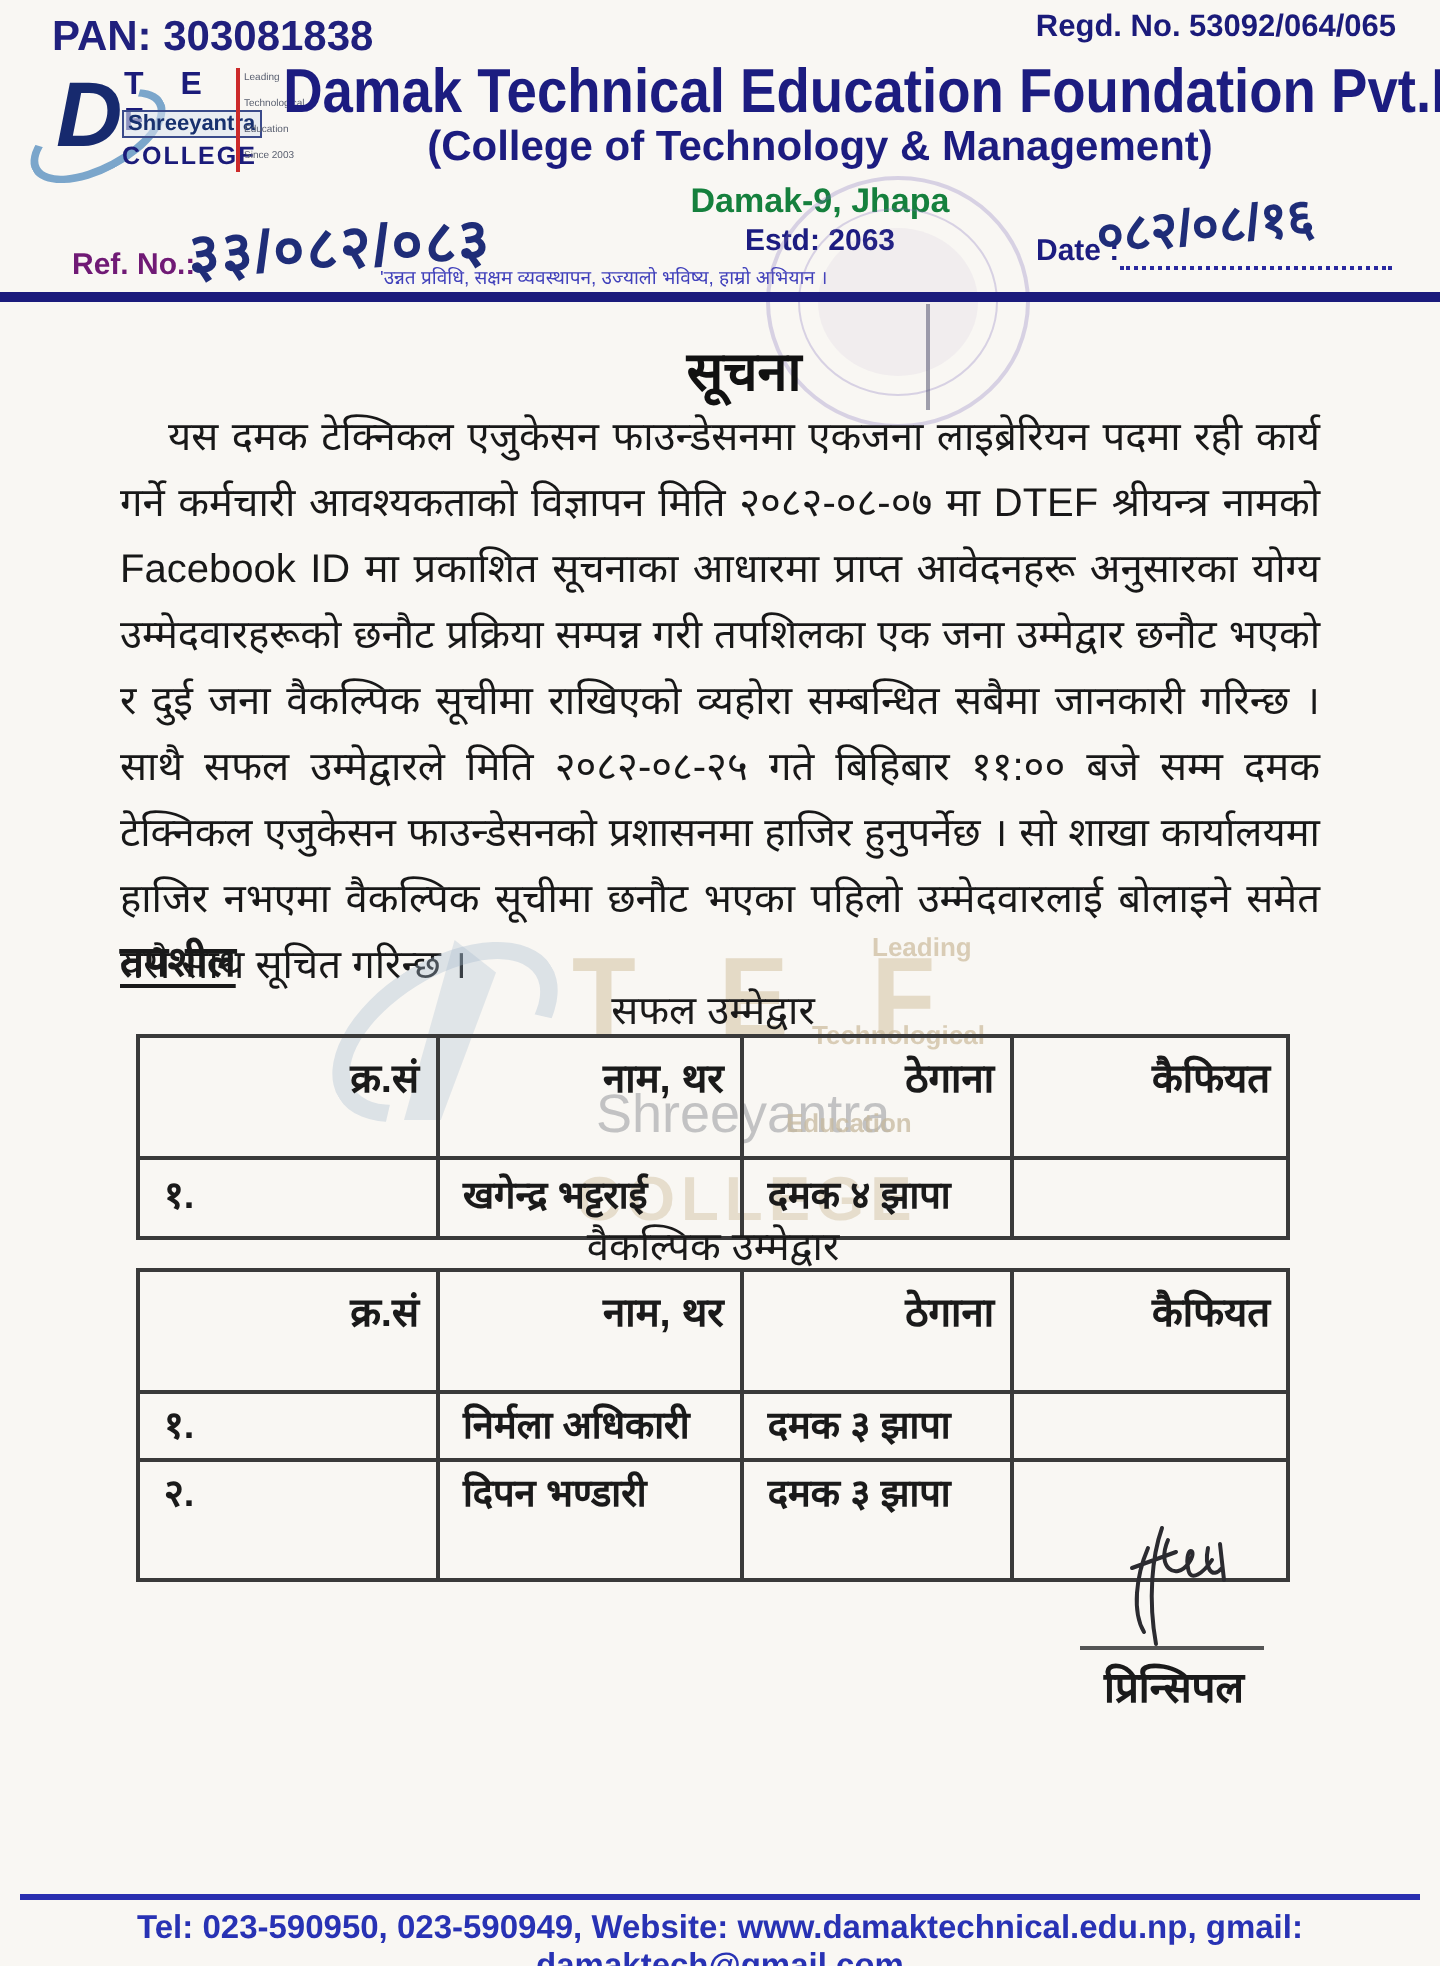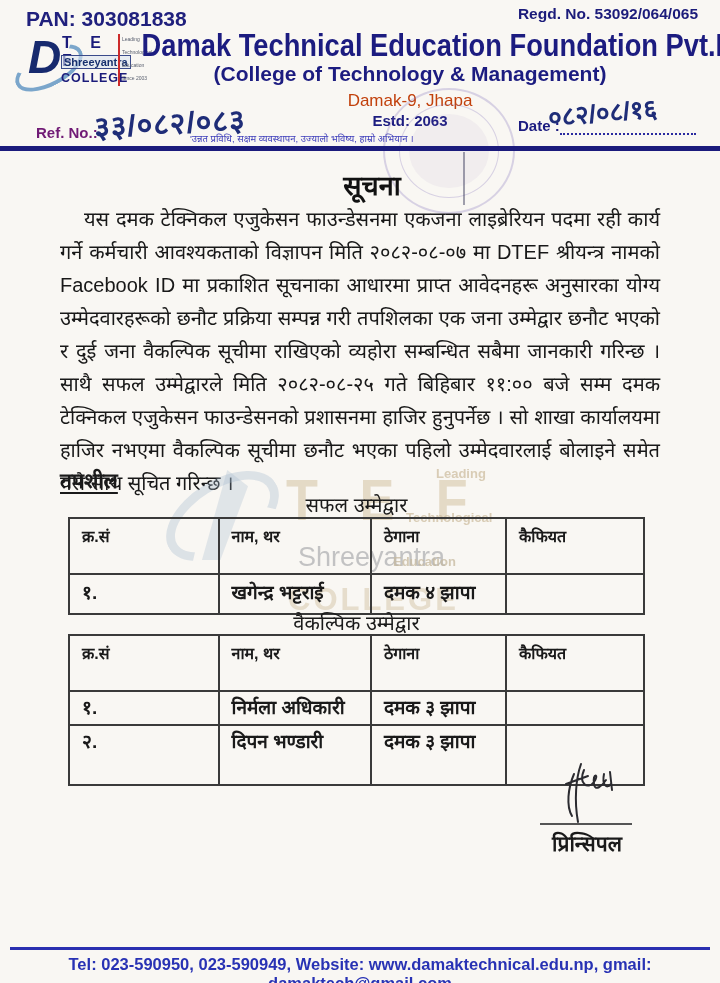--- a/index.html
+++ b/index.html
@@ -13,21 +13,21 @@
 
   
   .pan { top:7px; left:26px; font-size:21px; font-weight:600; color:#20207d; }
   .regd { top:5px; right:22px; font-size:15.5px; font-weight:700; color:#1b1b7a; }
   .org-title {
     top:28px; left:105px; width:610px; text-align:center;
     font-size:31px; font-weight:700; color:#1c1c80;
     transform:scaleX(.88); transform-origin:center; white-space:nowrap;
   }
   .org-sub { top:62px; left:105px; width:610px; text-align:center; font-size:21px; font-weight:700; color:#1c1c80; }
-  .org-addr { top:91px; left:105px; width:610px; text-align:center; font-size:17px; font-weight:400; color:#c2410c; }
+  .org-addr { top:91px; left:105px; width:610px; text-align:center; font-size:17px; font-weight:700; color:#15803d; }
   .org-estd { top:112px; left:105px; width:610px; text-align:center; font-size:15px; font-weight:700; color:#1c1c80; }
   .ref-label { top:124px; left:36px; font-size:15px; font-weight:600; color:#701a75; }
   .ref-value {
     top:102px; left:94px; font-size:30px; font-weight:600; color:#1f2d78;
     transform:rotate(-3deg); letter-spacing:1px;
   }
   .slogan { top:132px; left:190px; font-size:9.5px; color:#4040bb; white-space:nowrap; }
   .date-label { top:117px; left:518px; font-size:15px; font-weight:700; color:#1c1c80; }
   .date-dots { top:133px; left:560px; width:136px; border-bottom:2px dotted #2a2aa0; height:1px; }
   .date-value { top:94px; left:548px; font-size:26px; font-weight:600; color:#1f2d78; transform:rotate(-5deg); }
@@ -75,21 +75,21 @@
   .tbl-title { left:68px; width:577px; text-align:center; font-size:20px; font-weight:400; z-index:1; }
   .t1-title { top:491px; }
   .t2-title { top:609px; }
   table.tbl {
     position:absolute; left:68px; width:577px; border-collapse:collapse; z-index:1;
     font-size:19px; background:transparent;
   }
   .t1 { top:517px; }
   .t2 { top:634px; }
   .tbl th, .tbl td { border:2px solid #3a3a3a; text-align:left; font-weight:600; }
-  .tbl th { vertical-align:top; padding:6px 8px 26px 12px; font-size:16px; font-weight:700; }
+  .tbl th { vertical-align:top; padding:6px 8px 26px 12px; font-size:20px; font-weight:700;text-align:right; }
   .tbl td { padding:4px 10px 8px 12px; vertical-align:top; }
   .t2 td { padding:2px 10px 4px 12px; }
   .t2 tbody tr:last-child td { padding-bottom:30px; }
 
   
   .sig-svg { top:760px; left:548px; z-index:1; }
   .sig-line { top:823px; left:540px; width:92px; height:2px; background:#555; }
   .sig-label { top:829px; left:532px; width:110px; text-align:center; font-size:21px; font-weight:700; }
 
   

